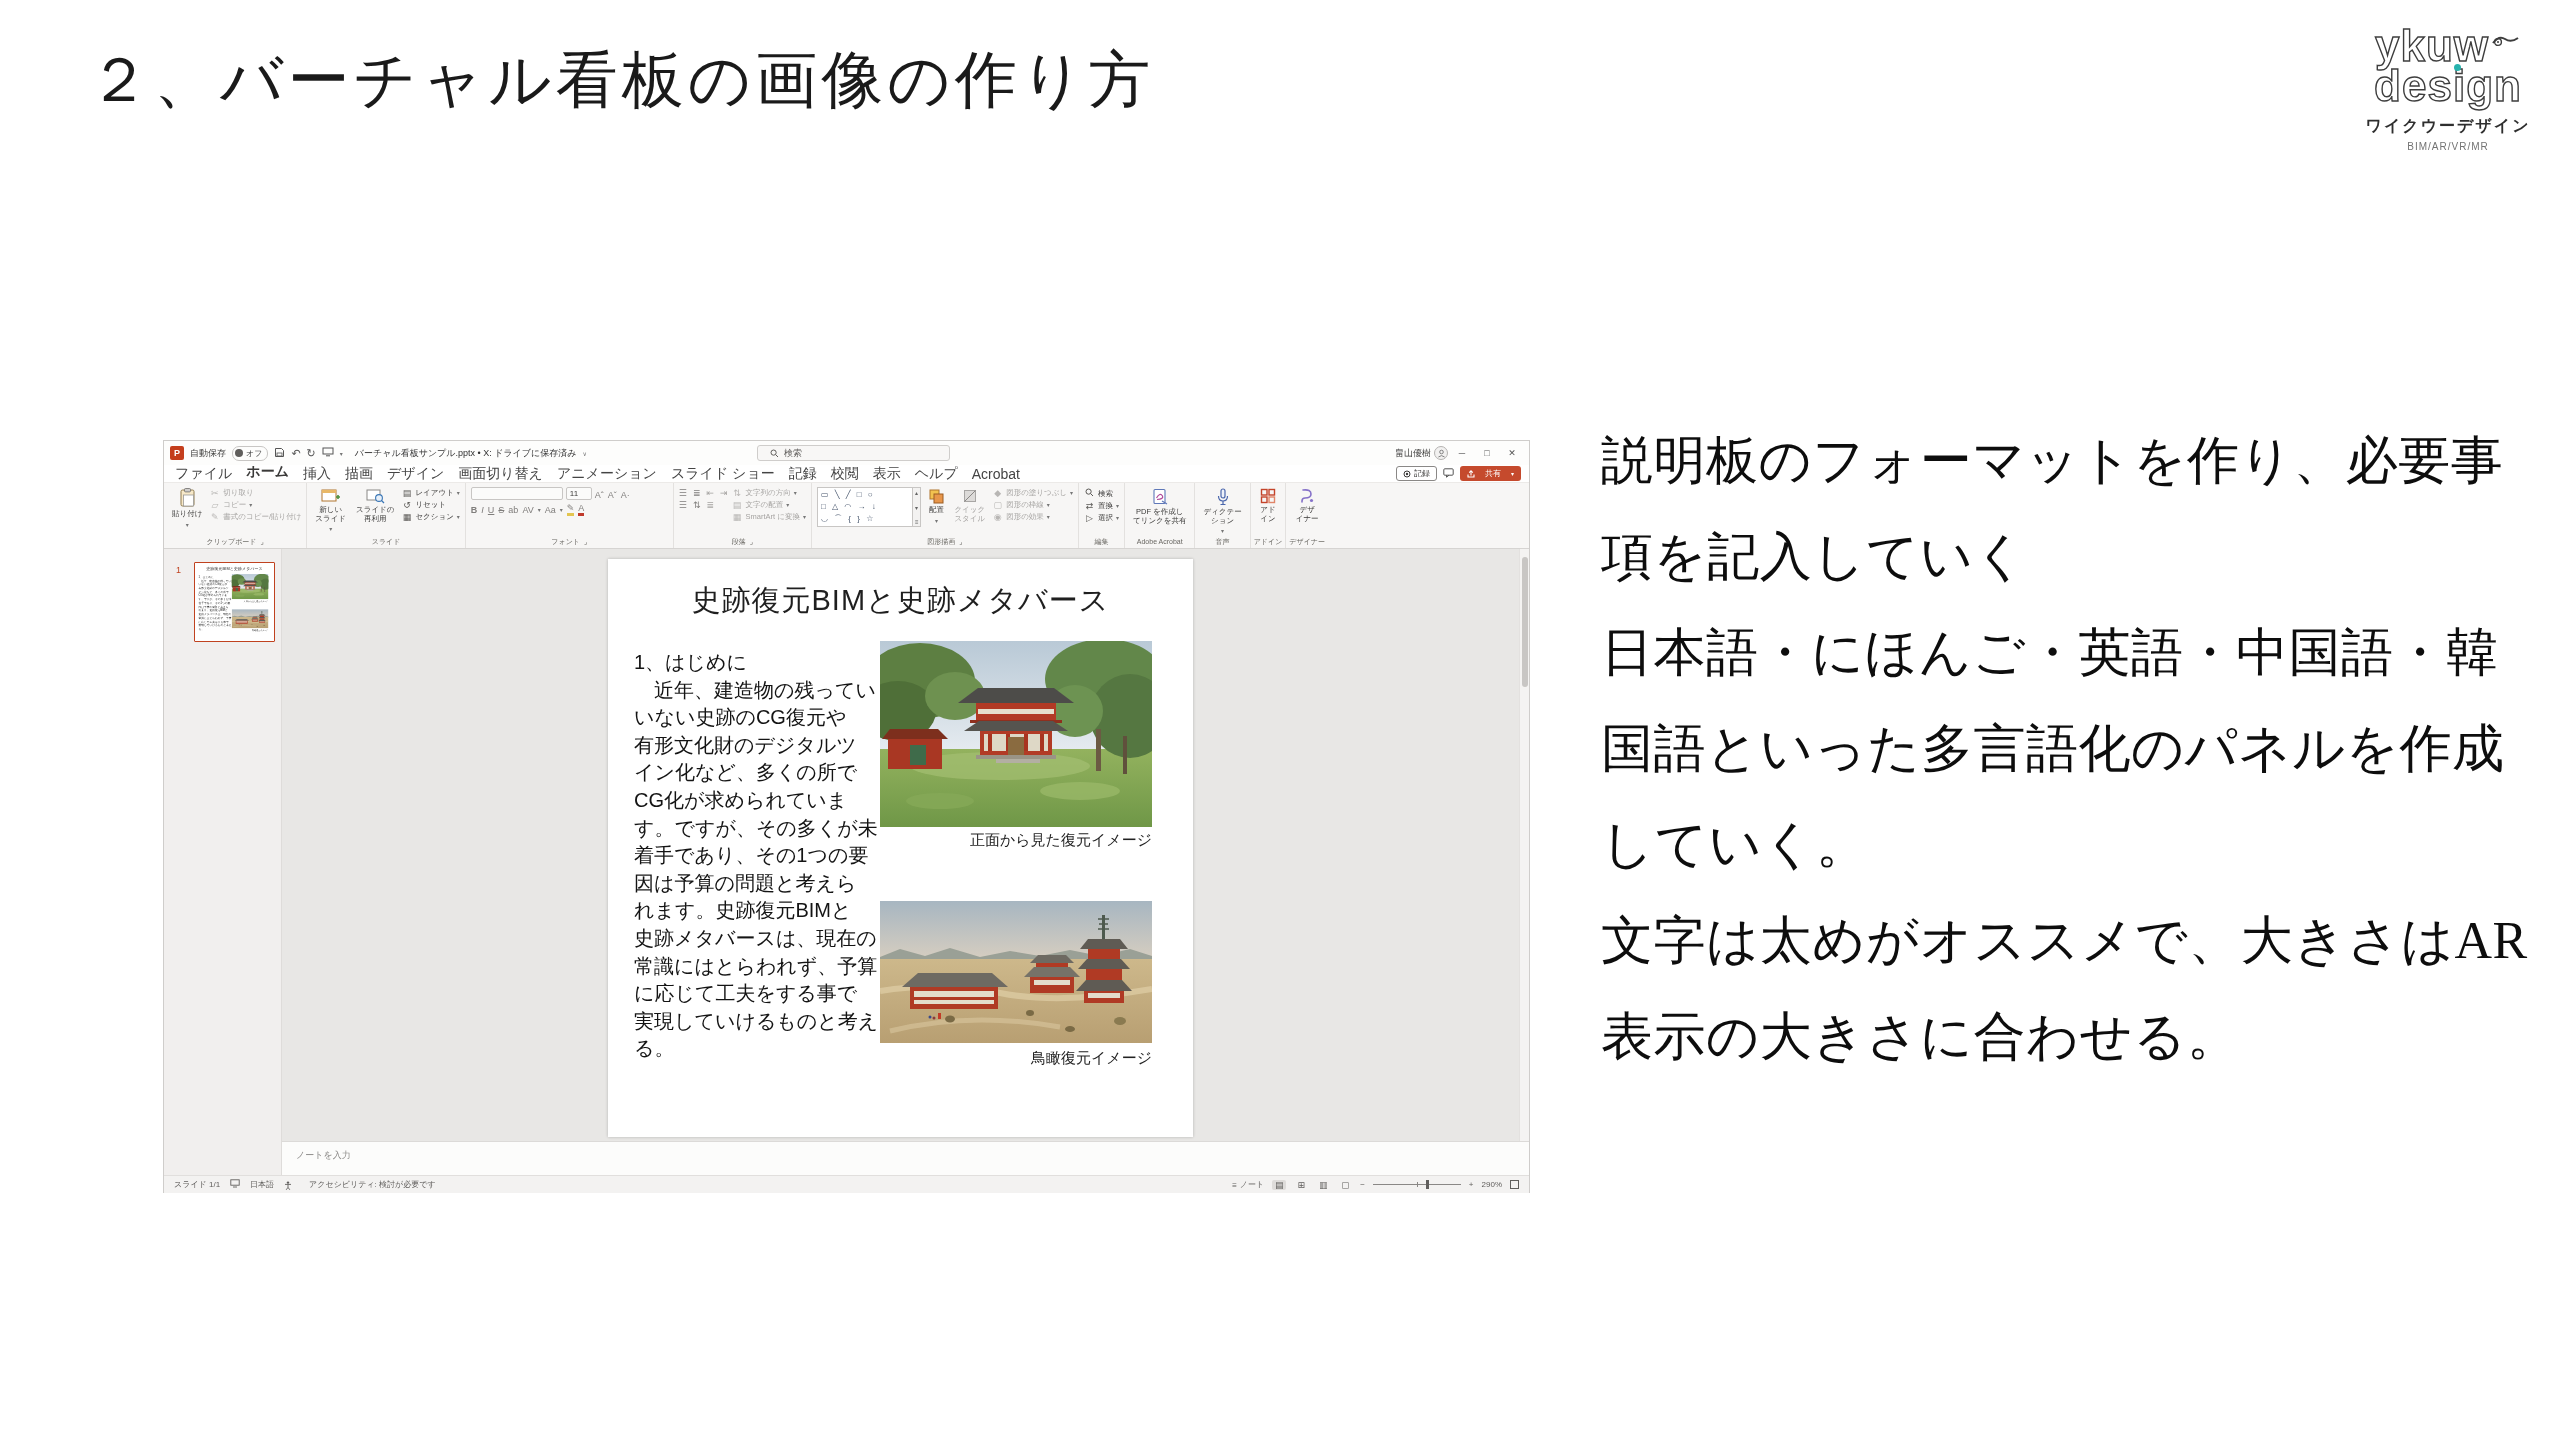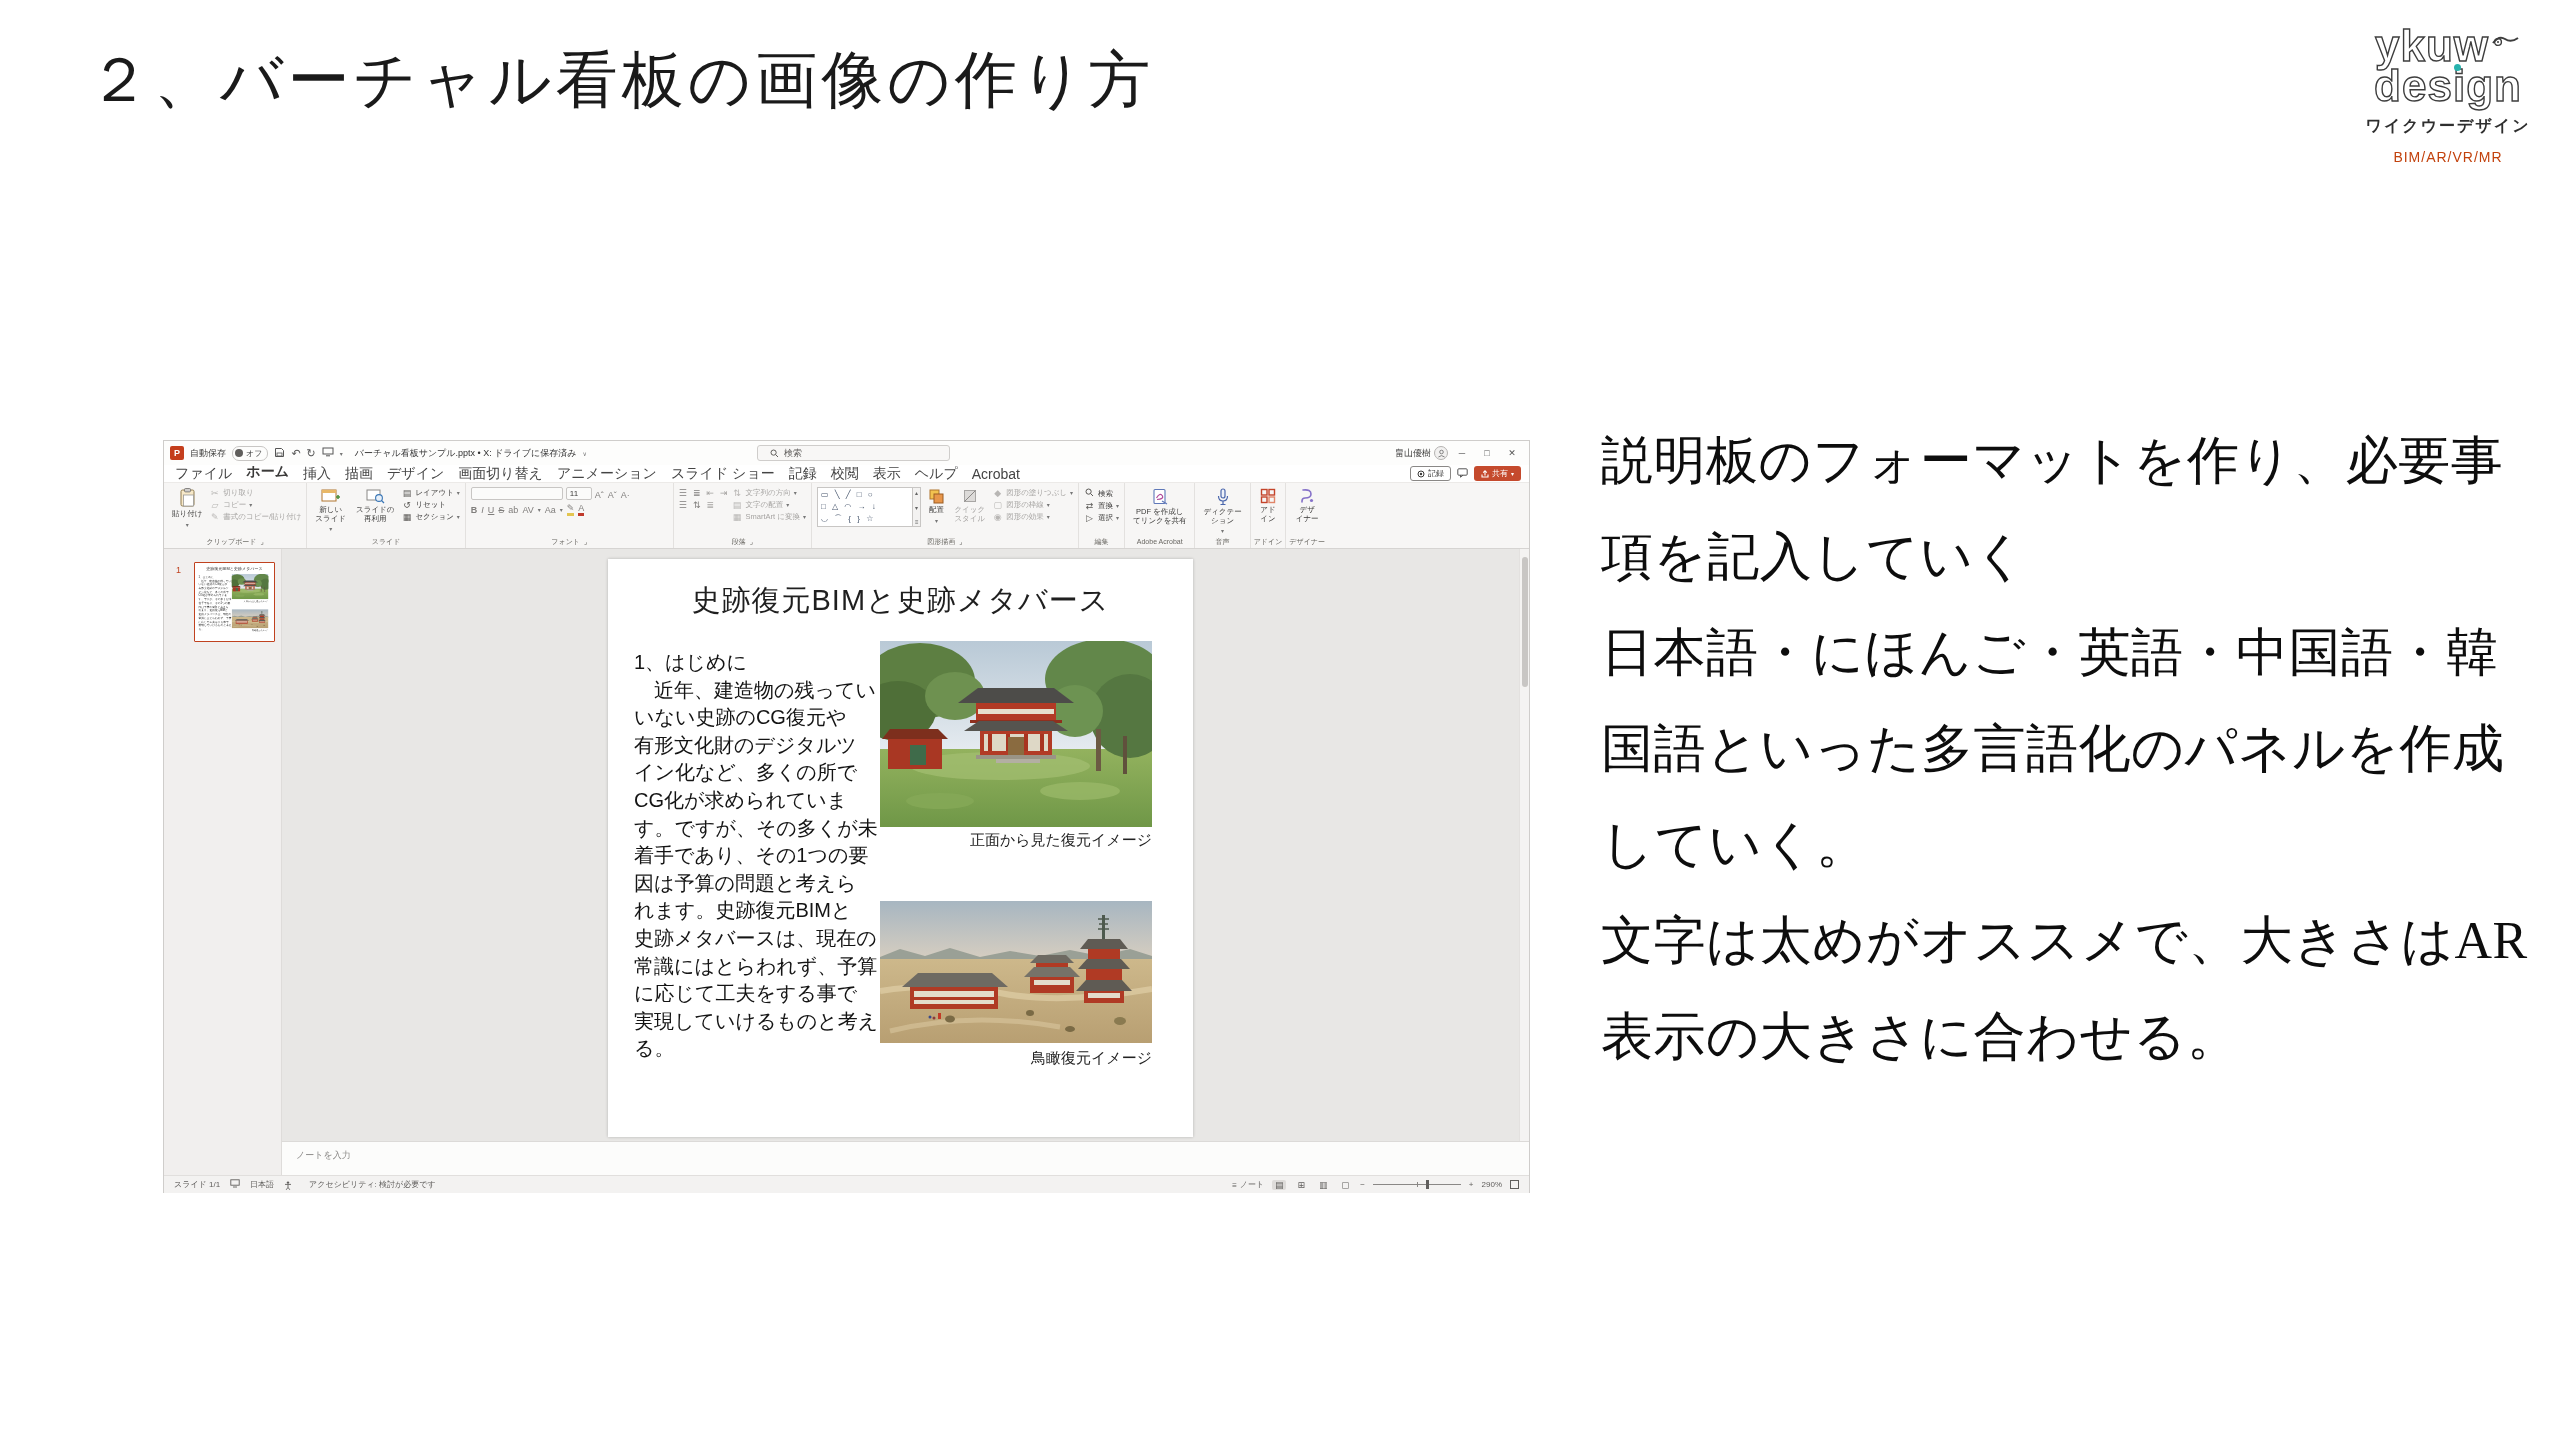--- a/index.html
+++ b/index.html
@@ -11,21 +11,21 @@
   #page { position:relative; width:2559px; height:1440px; background:#fff; overflow:hidden; }
   #page-title { left:88px; top:38px; font-size:62px; letter-spacing:4px; font-weight:400; color:#1a1a1a; }
 
   
   #logo { left:2358px; top:14px; width:180px; text-align:center; color:#333; }
   .logo-word { font-weight:bold; font-size:44px; line-height:40px; letter-spacing:1px;
                color:#fff; -webkit-text-stroke:1.4px #3d3d3d; position:relative; }
   .logo-swirl { display:inline-block; vertical-align:12px; margin-left:2px; }
   .logo-dot { position:absolute; width:7px; height:7px; border-radius:50%; background:#27b3ae; left:96px; top:-2px; }
   .logo-jp { font-size:16px; font-weight:bold; letter-spacing:2px; margin-top:10px; color:#2e2e2e; }
-  .logo-sub { font-size:14px; letter-spacing:1px; margin-top:12px; color:#c2410c; }
+  .logo-sub { font-size:10px; letter-spacing:1px; margin-top:4px; color:#737373; }
 
   
   #annotation { left:1601px; top:413px; width:950px; font-family:"Liberation Serif","DejaVu Serif",serif;
                 font-size:52px; line-height:96px; color:#0d0d0d; letter-spacing:0.5px; }
 
   
   #ppwin { left:163px; top:440px; width:1367px; height:753px; background:#fff; border:1px solid #cfcdcb; font-size:9px; color:#3b3a39; }
   #ppwin .row { display:flex; align-items:flex-end; }
 
   
@@ -40,21 +40,21 @@
   .tb-right { margin-left:auto; display:flex; align-items:center; gap:3px; }
   .avatar { width:14px; height:14px; border-radius:50%; border:1px solid #b5b3b1; background:#f2f1f0; display:flex; align-items:center; justify-content:center; }
   .wbtn { font-size:9px; color:#555; width:22px; text-align:center; }
 
   
   #pp-menubar { position:absolute; left:0; top:24px; right:0; height:17px; display:flex; align-items:center; padding:0 4px; background:#fff; }
   .mtab { padding:2px 7px; font-size:14px; color:#444; }
   .mtab.sel { color:#3b3a39; border-bottom:4px solid #4d7c0f; font-weight:bold; }
   .menu-right { margin-left:auto; display:flex; align-items:center; gap:6px; padding-right:4px; }
   .rec-btn { display:flex; align-items:center; gap:3px; border:1px solid #8a8886; border-radius:3px; background:#fff; padding:1px 6px; font-size:8px; color:#3b3a39; }
-  .share-btn { display:flex; align-items:center; gap:3px; border-radius:3px; background:#c54a2d; padding:2px 7px; font-size:8px; color:#fff; }
+  .share-btn { display:flex; align-items:center; gap:10px; border-radius:3px; background:#c54a2d; padding:2px 7px; font-size:8px; color:#fff; }
 
   
   #pp-ribbon { position:absolute; left:0; top:41px; right:0; height:67px; background:#f7f6f5; border-top:1px solid #eceae8; border-bottom:1px solid #d6d4d2; display:flex; }
   .grp { display:flex; flex-direction:column; border-right:1px solid #e3e1df; padding:0 3px; }
   .grow { flex:1; display:flex; align-items:flex-start; gap:4px; padding:4px 2px 0; }
   .glabel { height:13px; font-size:7px; color:#696762; display:flex; align-items:center; justify-content:center; gap:4px; }
   .bigbtn { display:flex; flex-direction:column; align-items:center; gap:2px; font-size:7.5px; line-height:8.5px; color:#3b3a39; text-align:center; padding:1px 3px; }
   .minicol { display:flex; flex-direction:column; gap:2px; padding-top:1px; }
   .mini { display:flex; align-items:center; gap:3px; font-size:7.5px; line-height:10px; color:#3b3a39; }
   .dis { color:#a6a4a2 !important; }

